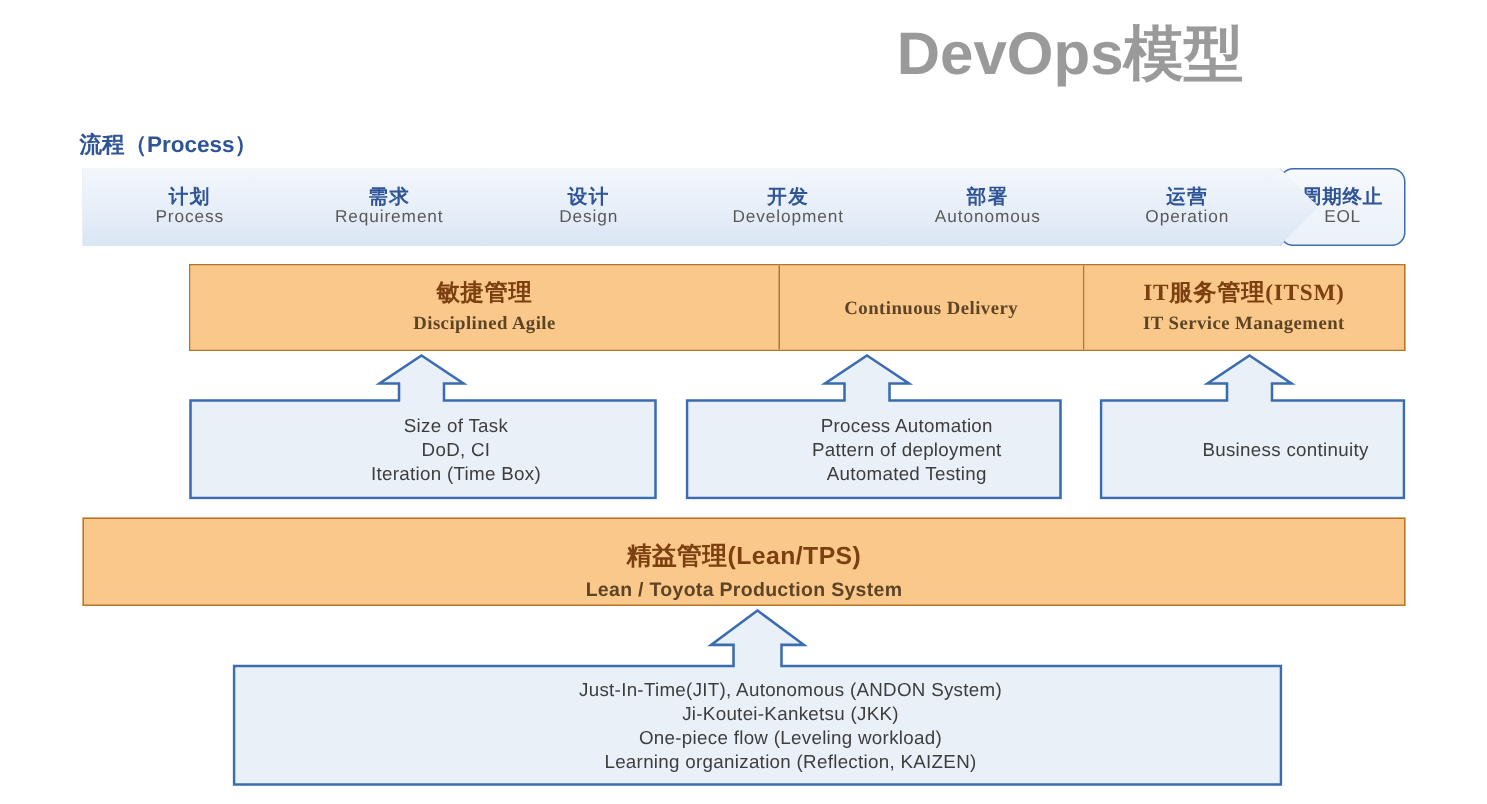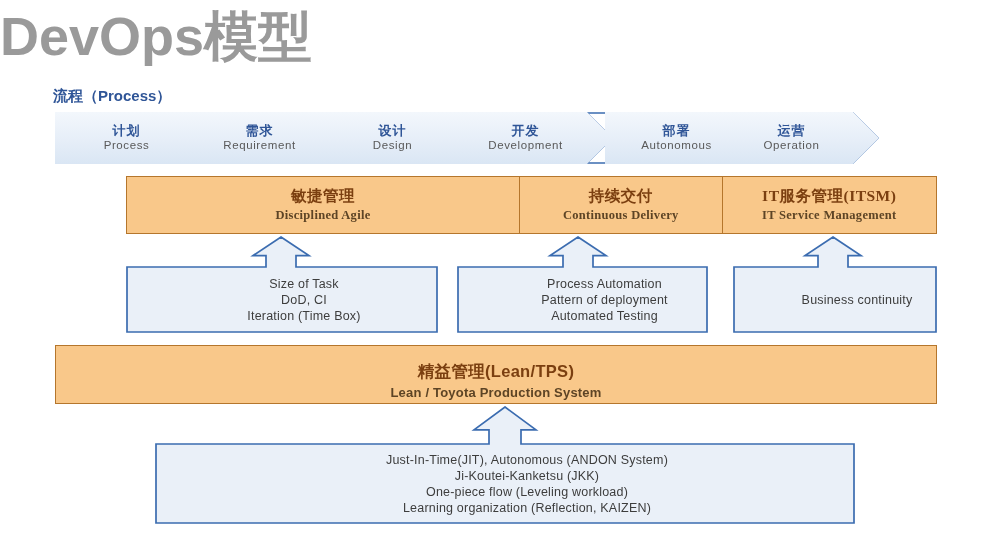--- a/index.html
+++ b/index.html
@@ -8,22 +8,22 @@
     background:#ffffff;
     font-family:"Liberation Sans","DejaVu Sans",sans-serif;
     position:relative;
     overflow:hidden;
   }
   #stage{position:absolute;left:0;top:0;width:991px;height:536px;}
 
   
   #title{
     position:absolute;left:0;top:8px;width:829px;
-    text-align:left;
-    font-size:54px;font-weight:bold;
+    text-align:right;
+    font-size:40px;font-weight:bold;
     color:#9a9a9a;
     letter-spacing:0px;
     line-height:56px;
   }
 
   
   #process-label{
     position:absolute;left:53px;top:87px;
     font-size:15px;font-weight:bold;
     color:#2f5597;
@@ -154,51 +154,56 @@
       </svg>
       <div class="chev shape" style="left: 454px; width: 159px; z-index: 7;">
         <span class="cap">
           <span class="cn">开发</span>
           <span class="en">Development</span>
         </span>
       </div>
       <svg width="161" height="54" class="chev-outline" style="left: 454px; top: 0px; position: absolute;">
         <polygon points="1,1 133,1 158,26 133,51 1,51" fill="none" stroke="#3b6cb0" stroke-width="1.6"></polygon>
       </svg>
-      <div class="chev shape" style="left: 605px; width: 159px; z-index: 6;">
+      <div class="chev shape" style="left: 587px; width: 159px; z-index: 6;">
         <span class="cap">
           <span class="cn">部署</span>
           <span class="en">Autonomous</span>
         </span>
       </div>
       <svg width="161" height="54" class="chev-outline" style="left: 587px; top: 0px; position: absolute;">
         <polygon points="1,1 133,1 158,26 133,51 1,51" fill="none" stroke="#3b6cb0" stroke-width="1.6"></polygon>
       </svg>
       <div class="chev shape" style="left: 720px; width: 159px; z-index: 5;">
         <span class="cap">
           <span class="cn">运营</span>
           <span class="en">Operation</span>
         </span>
       </div>
       <svg width="161" height="54" class="chev-outline" style="left: 720px; top: 0px; position: absolute;">
         <polygon points="1,1 133,1 158,26 133,51 1,51" fill="none" stroke="#3b6cb0" stroke-width="1.6"></polygon>
       </svg>
     </div>
 
+  <div id="eol-box">
+    <span class="cap">
+      <span class="cn">周期终止</span>
+      <span class="en">EOL</span>
+    </span>
+  </div>
 
   <div id="practice-band">
       <div class="practice" style="width: 394px;">
         <span class="cap">
           <span class="cn">敏捷管理</span>
           <span class="en">Disciplined Agile</span>
         </span>
       </div>
       <div class="practice" style="width: 203px;">
         <span class="cap">
-          <span class="cn">持续交付</span>
           <span class="en">Continuous Delivery</span>
         </span>
       </div>
       <div class="practice" style="width: 214px;">
         <span class="cap">
           <span class="cn">IT服务管理(ITSM)</span>
           <span class="en">IT Service Management</span>
         </span>
       </div>
     </div>

